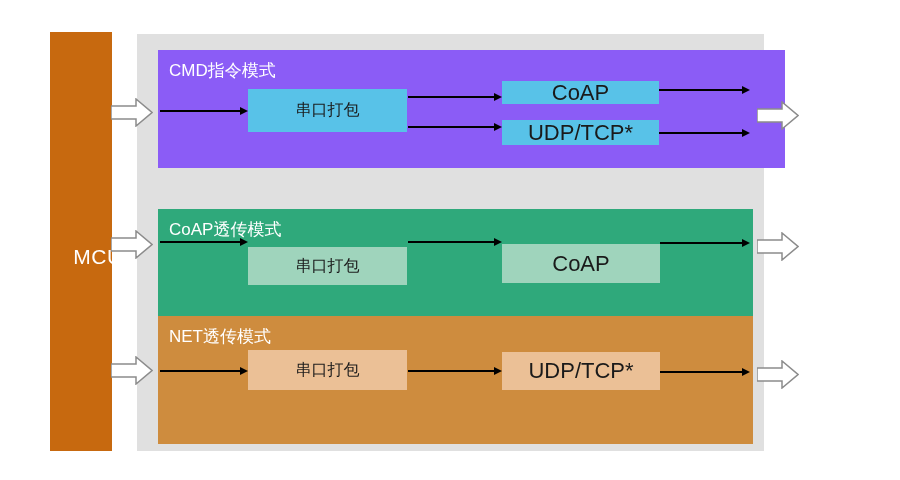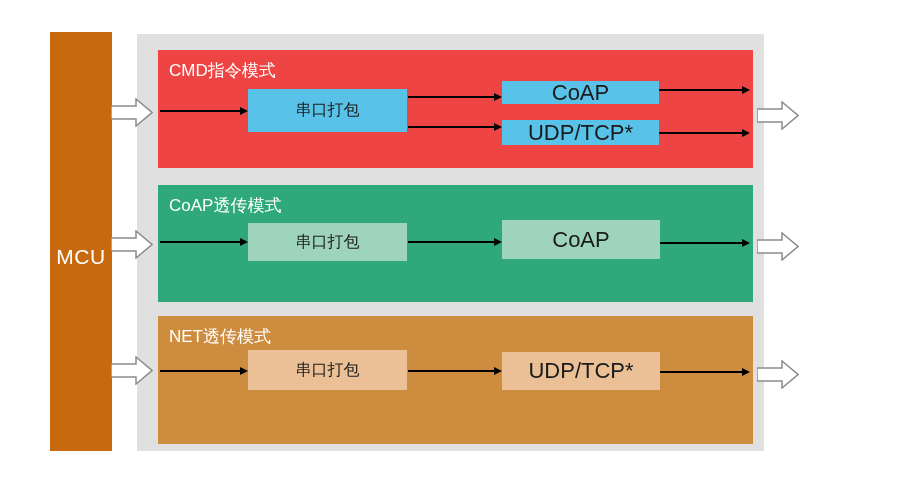--- a/index.html
+++ b/index.html
@@ -14,22 +14,22 @@
   .sidebar-label {
     position:absolute; left:0; width:100%; text-align:center;
     color:#ffffff; font-size:20px; letter-spacing:0.5px; white-space:nowrap;
   }
 
   
   .panel { background:#E0E0E0; }
 
   
   .band { position:absolute; }
-  .band-cmd  { background:#ef4444; }
-  .band-coap { background:#2FA97B; }
+  .band-cmd  { background:#8b5cf6;padding-left:32px; }
+  .band-coap { background:#2FA97B;margin-top:24px; }
   .band-net  { background:#CE8C3E; }
   .band-title {
     position:absolute; left:11px; top:9px; color:#ffffff; font-size:17px;
     white-space:nowrap;
   }
 
   
   .pbox {
     position:absolute; display:flex; align-items:center; justify-content:center;
     color:#1a1a1a; white-space:nowrap;
@@ -52,21 +52,21 @@
   
   .warr { position:absolute; width:42px; height:29px; }
   .warr svg { display:block; }
 </style>
 </head>
 <body>
 
 <div id="stage">
 
   <div class="abs sidebar" style="left:50px; top:32px; width:62px; height:419px;">
-    <div class="sidebar-label" style="top:213px; font-size:21px;">MCU</div>
+    <div class="sidebar-label" style="top:213px; font-size:21px;padding-left:17px;">MCU</div>
   </div>
 
 
   <div class="abs panel" style="left:137px; top:34px; width:627px; height:417px;"></div>
 
   <div class="band band-cmd" style="left:158px; top:50px; width:595px; height:118px;">
     <div class="band-title">CMD指令模式</div>
     <div class="pbox pbox-cmd serial-label" style="left:90px; top:39px; width:159px; height:43px;">串口打包</div>
     <div class="pbox pbox-cmd proto-label" style="left:344px; top:31px; width:157px; height:23px;">CoAP</div>
     <div class="pbox pbox-cmd proto-label" style="left:344px; top:70px; width:157px; height:25px;">UDP/TCP*</div>

